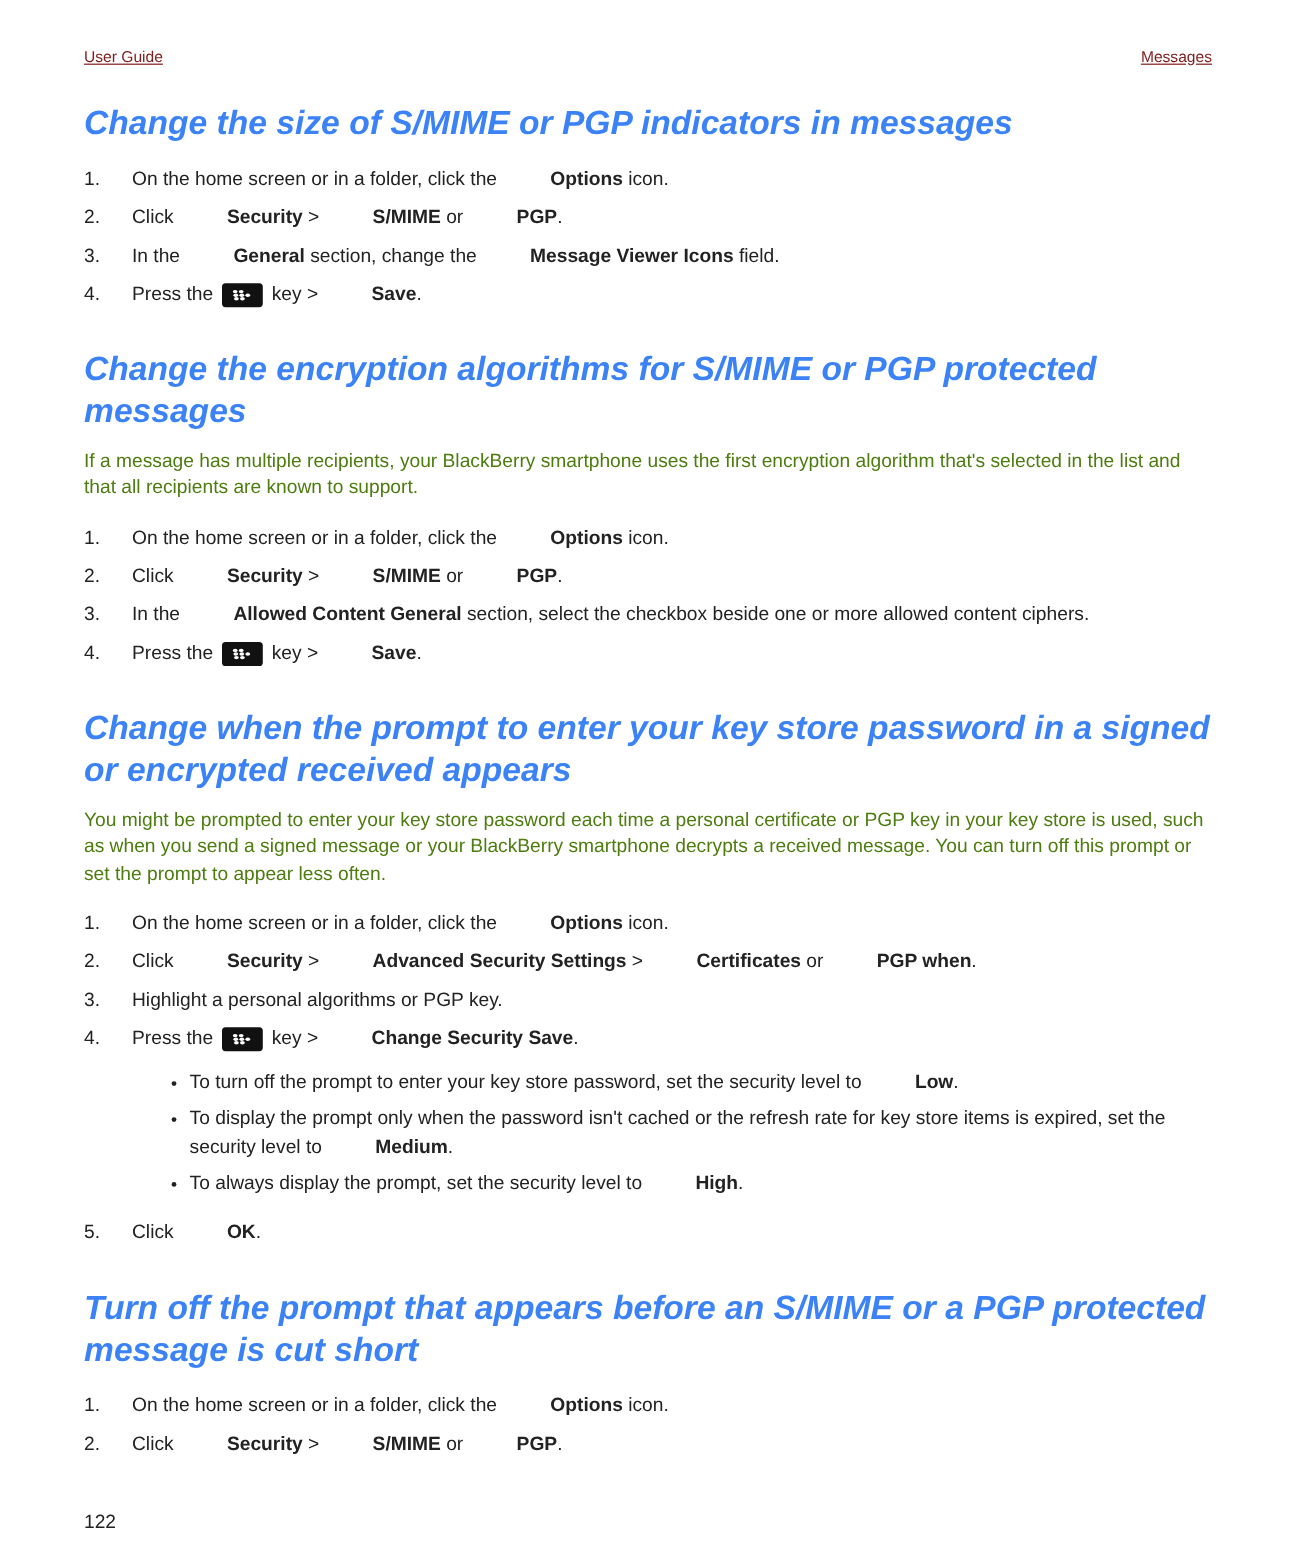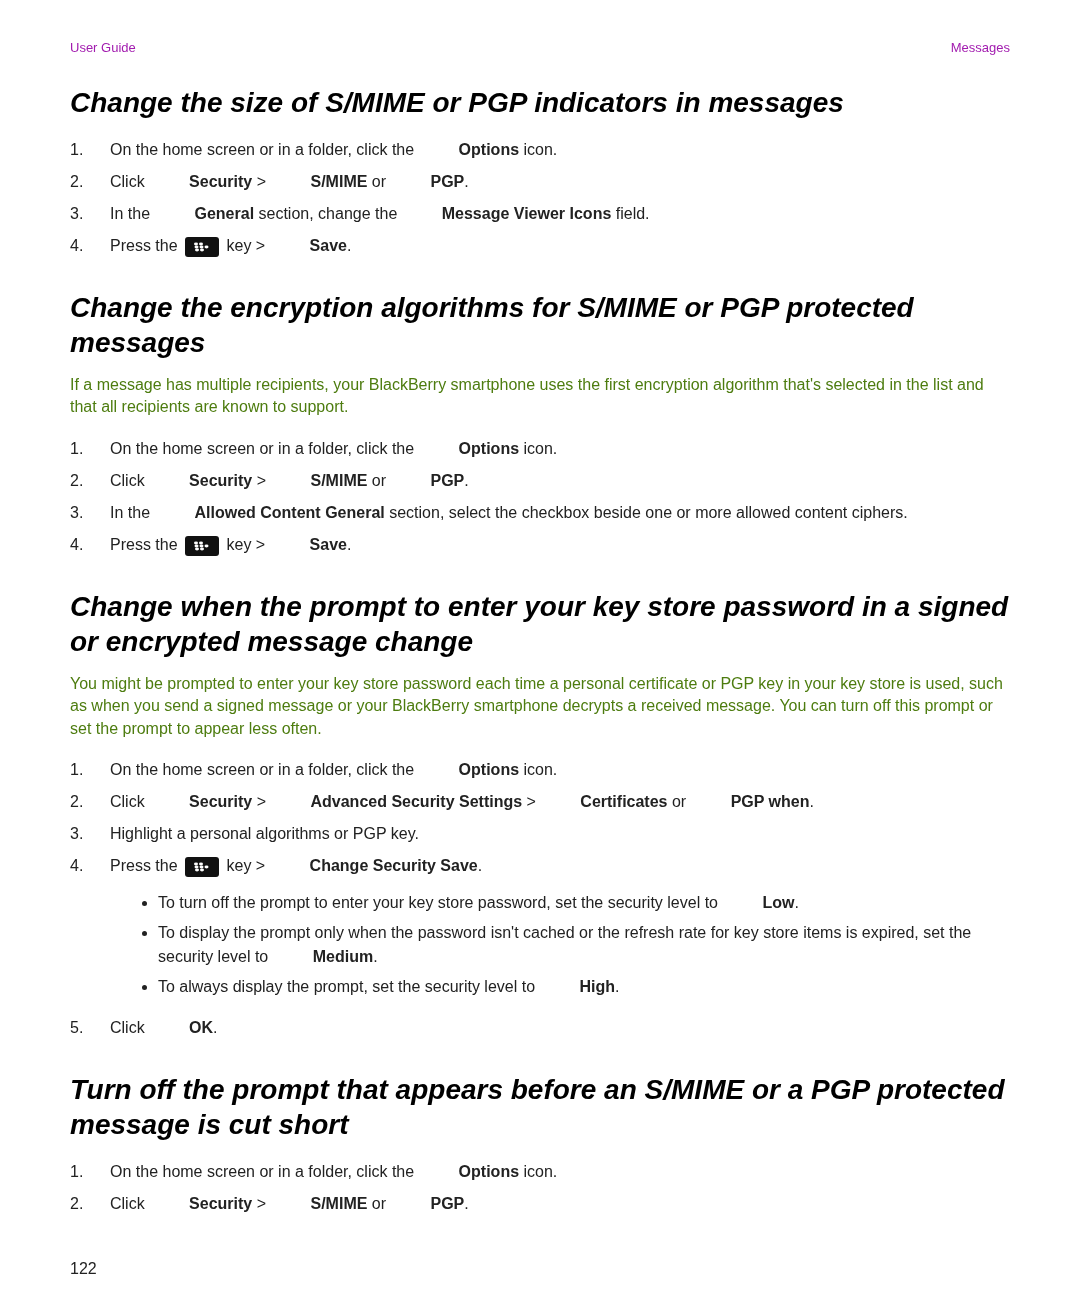--- a/index.html
+++ b/index.html
@@ -12,30 +12,31 @@
   }
   .page {
     padding: 40px 70px 40px 70px;
     box-sizing: border-box;
     width: 1080px;
   }
   .header {
     display: flex;
     justify-content: space-between;
     font-size: 13px;
-    color: #a21caf;
+    color: #7f1d1d;
     margin-bottom: 30px;
+    text-decoration: underline;
   }
   h2.section-title {
     font-style: italic;
     font-weight: 600;
     font-size: 28px;
     margin: 28px 0 14px 0;
     line-height: 1.25;
-    color: #000000;
+    color: #3b82f6;
   }
   p.body-text {
     font-size: 16px;
     line-height: 1.4;
     margin: 10px 0 14px 0;
     color: #4d7c0f;
   }
   ol.steps {
     list-style: none;
     padding: 0;
@@ -145,21 +146,21 @@
               <ellipse cx="8.5" cy="6" rx="2" ry="1.4"></ellipse>
               <ellipse cx="13.5" cy="6" rx="2" ry="1.4"></ellipse>
               <ellipse cx="4" cy="9" rx="2" ry="1.4"></ellipse>
               <ellipse cx="9" cy="9" rx="2" ry="1.4"></ellipse>
             </g>
           </svg>
         </span><span> key &gt; </span><b>Save</b><span>.</span>
     </li>
   </ol>
 
-  <h2 class="section-title">Change when the prompt to enter your key store password in a signed or encrypted message change</h2>
+  <h2 class="section-title">Change when the prompt to enter your key store password in a signed or encrypted received appears</h2>
   <p class="body-text">You might be prompted to enter your key store password each time a personal certificate or PGP key in your key store is used, such as when you send a signed message or your BlackBerry smartphone decrypts a received message. You can turn off this prompt or set the prompt to appear less often.</p>
   <ol class="steps">
     <li>
       <span>On the home screen or in a folder, click the </span><b>Options</b><span> icon.</span>
     </li>
     <li>
       <span>Click </span><b>Security</b><span> &gt; </span><b>Advanced Security Settings</b><span> &gt; </span><b>Certificates</b><span> or </span><b>PGP when</b><span>.</span>
     </li>
     <li>
       <span>Highlight a personal algorithms or PGP key.</span>

